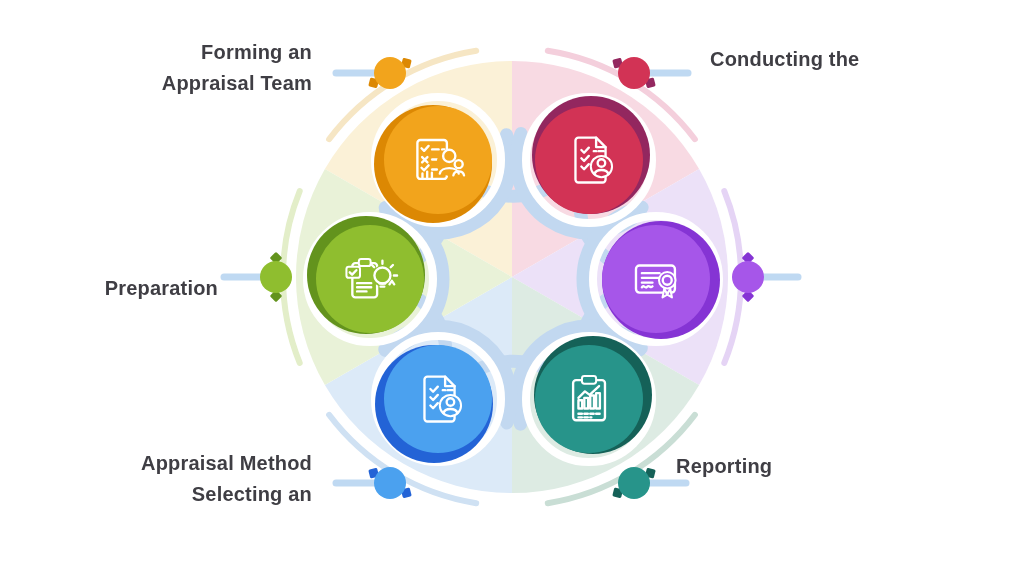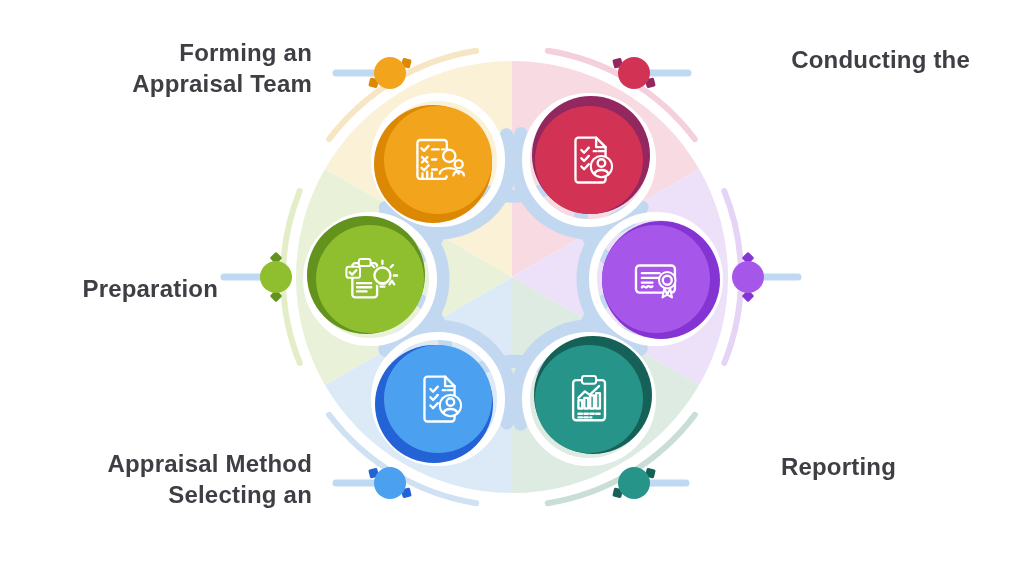--- a/index.html
+++ b/index.html
@@ -2,26 +2,26 @@
 <html><head>
 <meta charset="utf-8">
 <style>
   html,body{margin:0;padding:0;background:#fff;}
   #stage{
     position:relative;width:1024px;height:576px;overflow:hidden;background:#fff;
     font-family:"Liberation Sans", sans-serif;
   }
   #art{position:absolute;left:0;top:0;}
   .label{
-    position:absolute;color:#3F3E44;font-size:24px;line-height:31px;
+    position:absolute;color:#3F3E44;font-size:20px;line-height:31px;
     font-weight:600;letter-spacing:.2px;
   }
   .label span{display:block;}
   .align-r{text-align:right;}
-  .align-l{text-align:right;}
+  .align-l{text-align:left;}
   .band{stroke:#C2D8F0;stroke-width:13;fill:none;stroke-linecap:round;}
   .gap-ring{stroke:#FFFFFF;stroke-width:8;fill:none;}
   .outer-arc{stroke-width:6;fill:none;stroke-linecap:round;}
   .conn{stroke:#BFD9F2;stroke-width:7;stroke-linecap:round;}
   .icon{stroke:#FFFFFF;stroke-width:2;fill:none;stroke-linecap:round;stroke-linejoin:round;}
   .icon .backing{stroke:none;}
   .icon .filled{stroke:#FFFFFF;stroke-width:1.7;}
   .dash{stroke-dasharray:3 2;}
 </style>
 </head>

